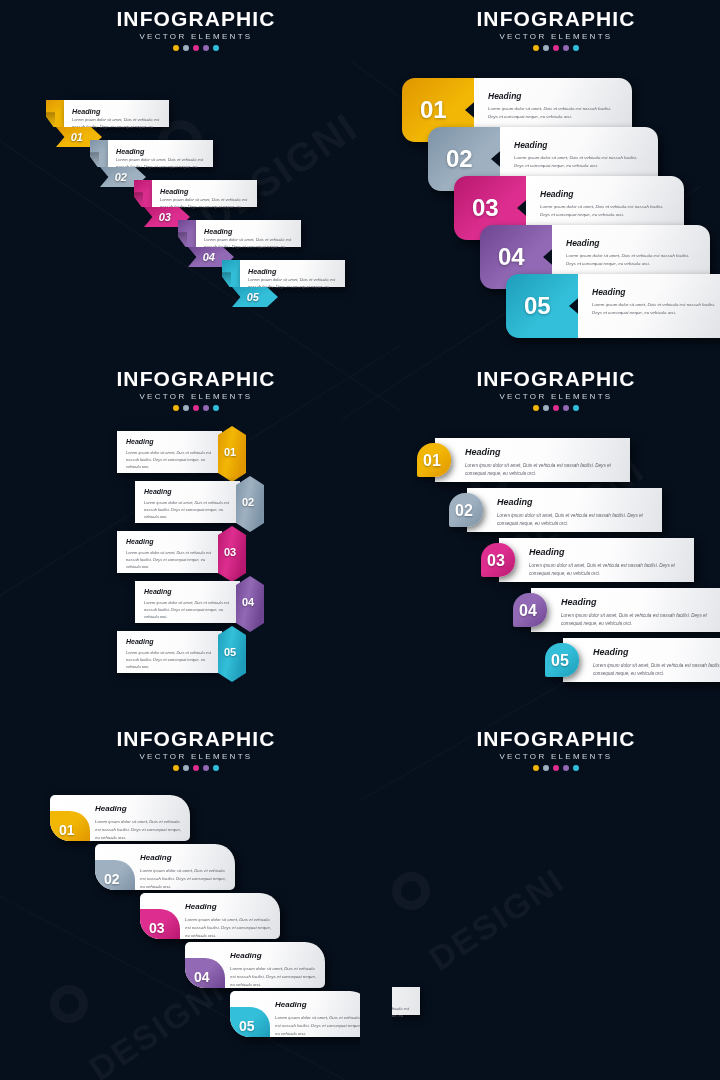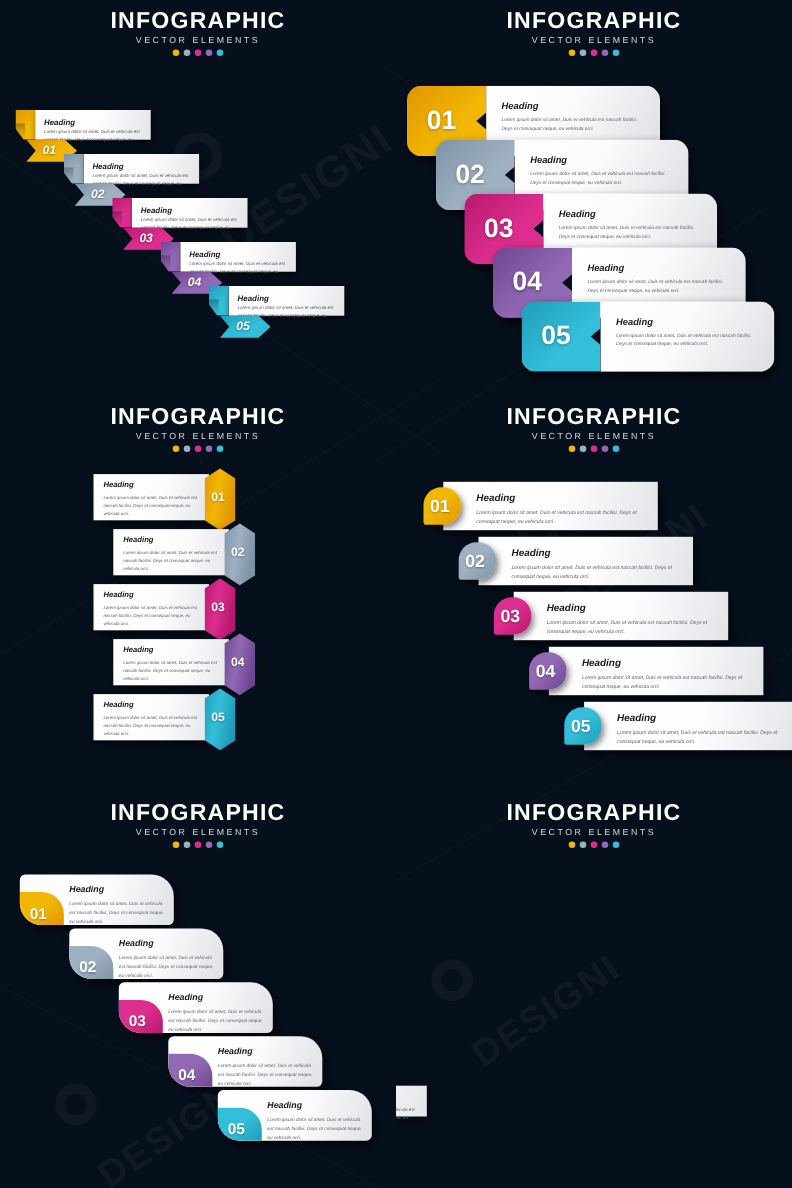--- a/index.html
+++ b/index.html
@@ -14,21 +14,21 @@
   
   .wm-layer{position:absolute;inset:0;overflow:hidden;pointer-events:none;z-index:5;}
   .wm-line{position:absolute;background:rgba(255,255,255,.035);height:1px;transform-origin:0 0;}
   .wm-text{position:absolute;color:rgba(255,255,255,.042);font-weight:bold;
            font-family:"Liberation Sans",sans-serif;letter-spacing:2px;white-space:nowrap;}
   .wm-ring{position:absolute;border:9px solid rgba(255,255,255,.04);border-radius:50%;}
 
   
   .sheet{position:absolute;inset:0;display:grid;grid-template-columns:360px 360px;
          grid-template-rows:360px 360px 360px;z-index:10;}
-  .panel{position:relative;overflow:hidden;}
+  .panel{position:relative;overflow:hidden;margin-left:32px;}
 
   
   .ttl-wrap{position:absolute;left:0;right:0;top:8px;text-align:center;z-index:3;}
   .ttl{color:#fff;font-size:21px;font-weight:bold;letter-spacing:1.1px;line-height:1.05;}
   .sub{color:#d3d8df;font-size:8px;letter-spacing:2.3px;margin-top:2px;}
   .dots{margin-top:4px;display:flex;justify-content:center;gap:4px;}
   .dot{width:6px;height:6px;border-radius:50%;}
 
   
   .rw{position:absolute;}

